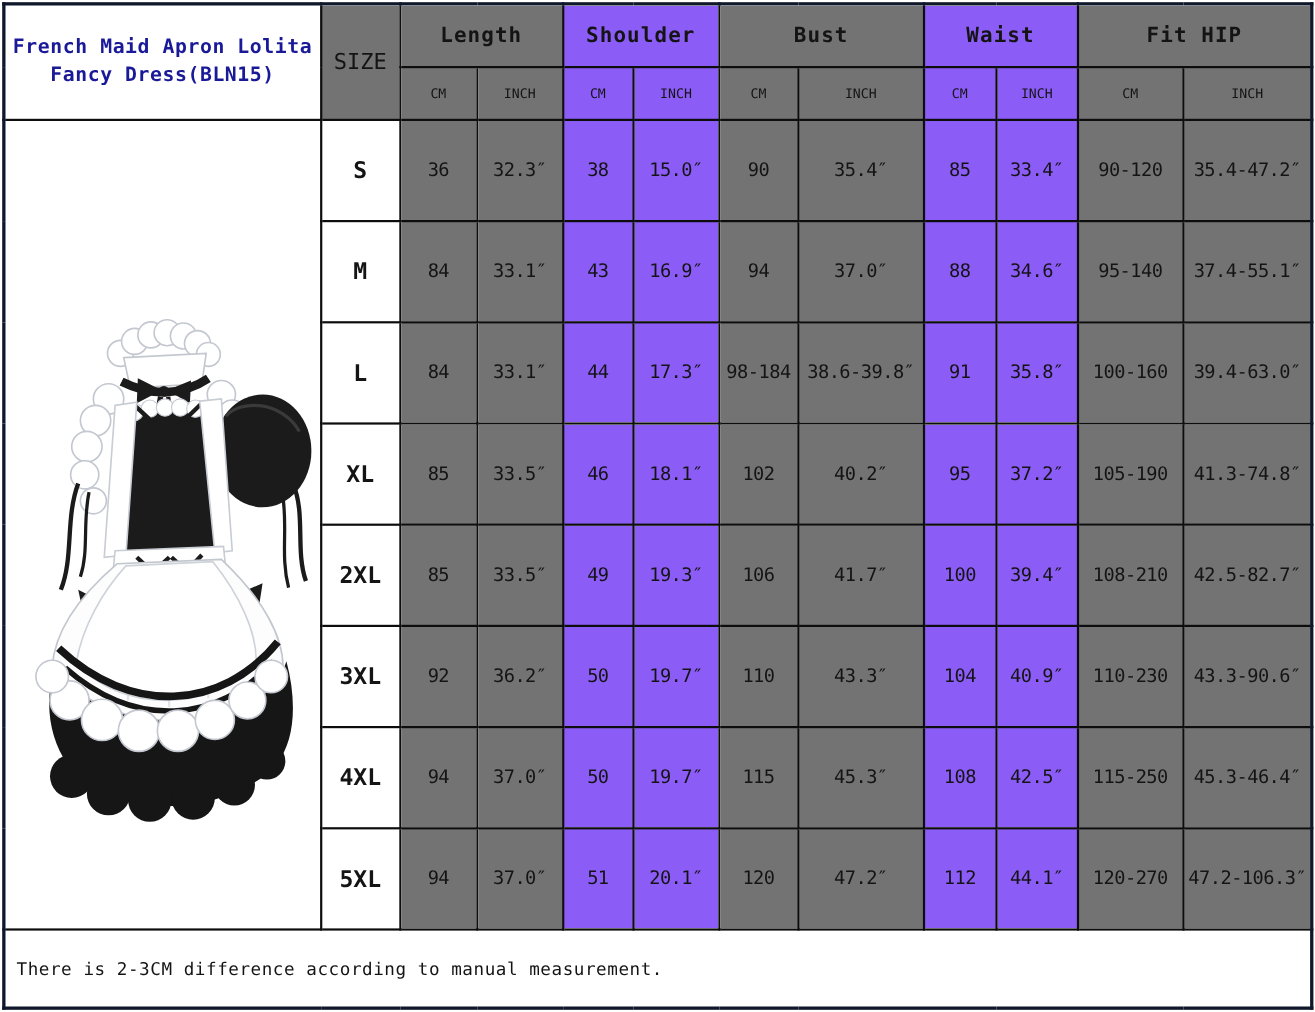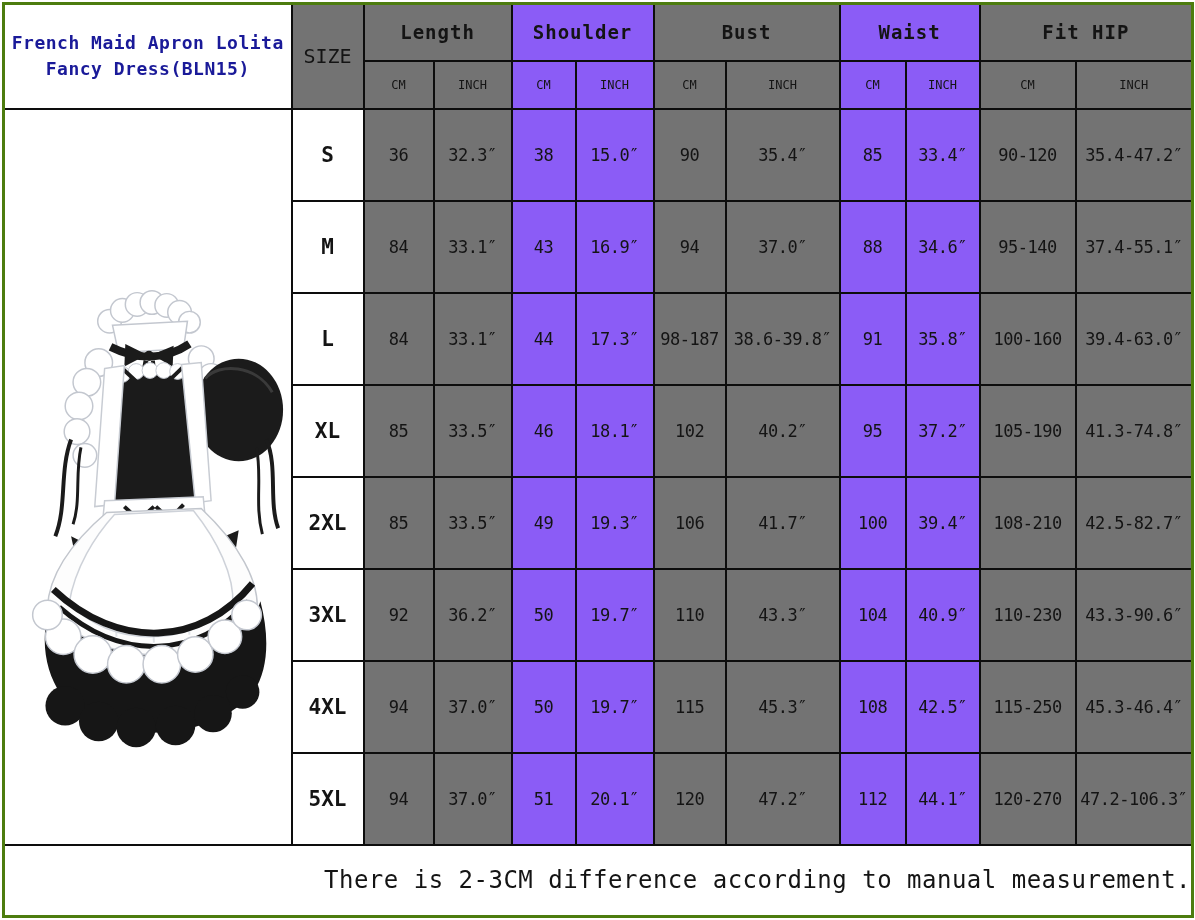--- a/index.html
+++ b/index.html
@@ -4,39 +4,39 @@
 <style>
   html,body{margin:0;padding:0;background:#fff;}
   .sheet{
     width:1195px;height:920px;background:#fff;box-sizing:border-box;
     font-family:"DejaVu Sans Mono","Liberation Mono",monospace;
     color:#141414;position:relative;overflow:hidden;
   }
   table.size-chart{
     border-collapse:collapse;table-layout:fixed;
     width:1191px;height:916px;margin:2px;
-    border:3px solid #4d7c0f;
+    border:3px solid #0f172a;
   }
   .size-chart td,.size-chart th{
     border:2px solid #0d0d0d;text-align:center;vertical-align:middle;
     padding:0;overflow:hidden;white-space:nowrap;
   }
   .c-blue{background:#737373;}
   .c-peach{background:#8b5cf6;}
   th.group{font-size:19px;font-weight:bold;letter-spacing:1px;}
   th.unit{font-size:12px;font-weight:normal;}
   th.size-col{font-size:20px;font-weight:normal;}
   td.size-label{font-size:21px;font-weight:bold;background:#fff;}
   td.val{font-size:17px;font-weight:normal;letter-spacing:-0.5px;}
   td.title-cell{background:#fff;}
   .title-wrap{line-height:1.45;}
   .title-line{font-size:18px;font-weight:bold;color:#1a1a99;letter-spacing:0.5px;}
   td.image-cell{background:#fff;vertical-align:middle;}
   td.note-cell{
-    text-align:right;font-size:24px;letter-spacing:0.5px;
+    text-align:left;font-size:16px;letter-spacing:0.5px;
     padding-left:10px;background:#fff;
   }
   tr.hdr1{height:57px;}
   tr.hdr2{height:48px;}
   tr.body-row{height:92px;}
   tr.note-row{height:72px;}
   svg.dress{display:block;margin:0 auto;}
 </style>
 </head>
 <body>
@@ -213,21 +213,21 @@
     <td class="val c-blue">95-140</td>
     <td class="val c-blue">37.4-55.1″</td>
   </tr>
 
   <tr class="body-row">
     <td class="size-label">L</td>
     <td class="val c-blue">84</td>
     <td class="val c-blue">33.1″</td>
     <td class="val c-peach">44</td>
     <td class="val c-peach">17.3″</td>
-    <td class="val c-blue">98-187</td>
+    <td class="val c-blue">98-184</td>
     <td class="val c-blue">38.6-39.8″</td>
     <td class="val c-peach">91</td>
     <td class="val c-peach">35.8″</td>
     <td class="val c-blue">100-160</td>
     <td class="val c-blue">39.4-63.0″</td>
   </tr>
 
   <tr class="body-row">
     <td class="size-label">XL</td>
     <td class="val c-blue">85</td>

